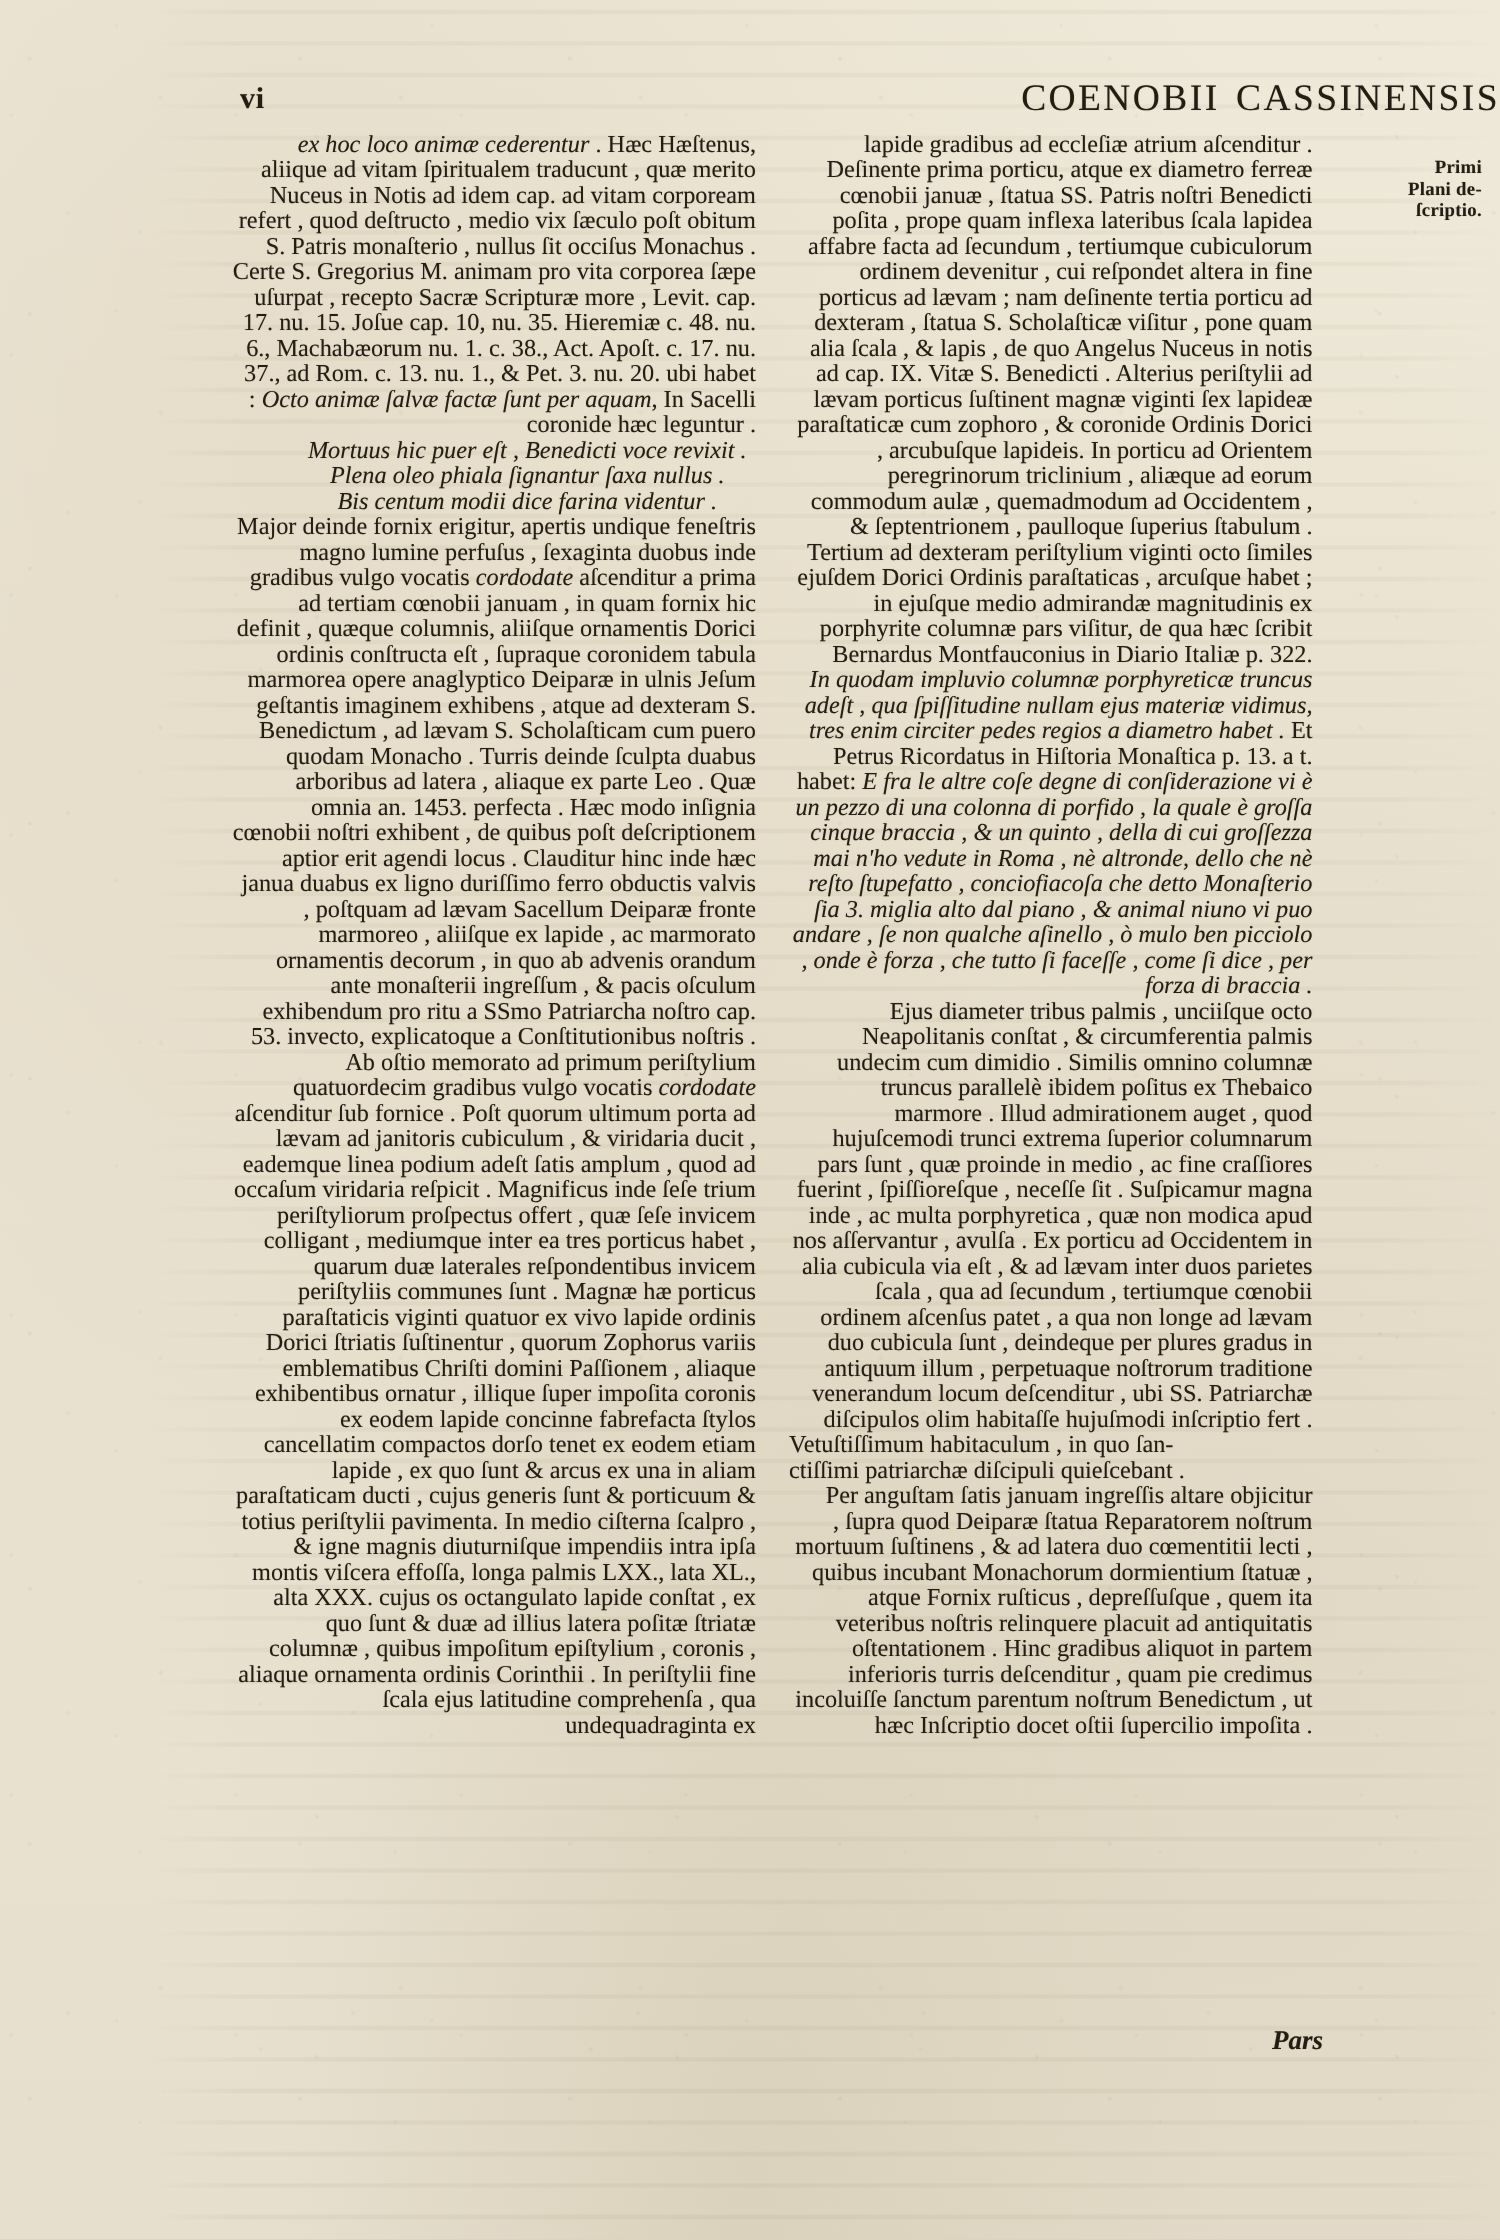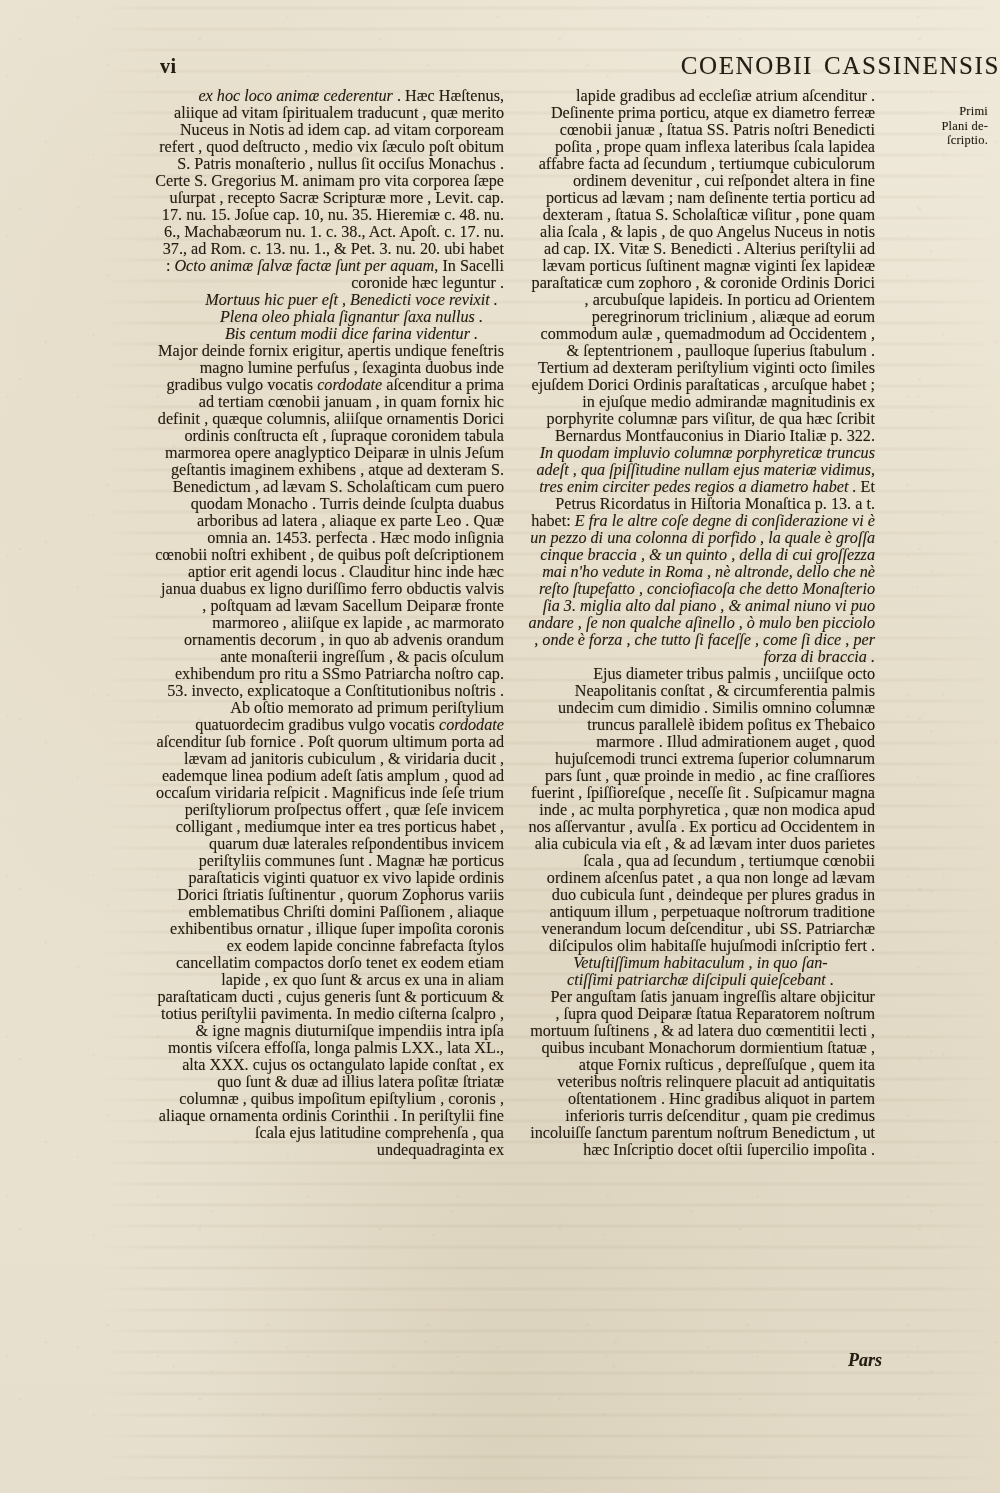--- a/index.html
+++ b/index.html
@@ -101,43 +101,42 @@
   .ital { font-style: italic; }
   .verse {
     font-style: italic;
     margin: 0;
     padding-left: 44px;
     text-align: center;
     white-space: nowrap;
   }
   .quote-it { font-style: italic; margin-top: 48px; }
   .center-ins {
-    font-style: italic;
-    text-align: center;
+    text-align: left;
     margin: 0;
   }
   .center-ins .l2 { display: block; }
   .catchword {
     position: absolute;
     right: 118px;
     bottom: 122px;
     font-style: italic;
     font-weight: bold;
     font-size: 18px;
   }
 
   
   .marginal {
     position: absolute;
     left: 892px;
     top: 104px;
     width: 96px;
     font-size: 12.5px;
     line-height: 14.5px;
-    font-weight: normal;
+    font-weight: bold;
     letter-spacing: .2px;
   }
 
   
   .inked { text-shadow: 0 0 .7px rgba(60,44,26,.38); text-align: right; }
 </style>
 </head>
 <body>
 
 <div class="page">

